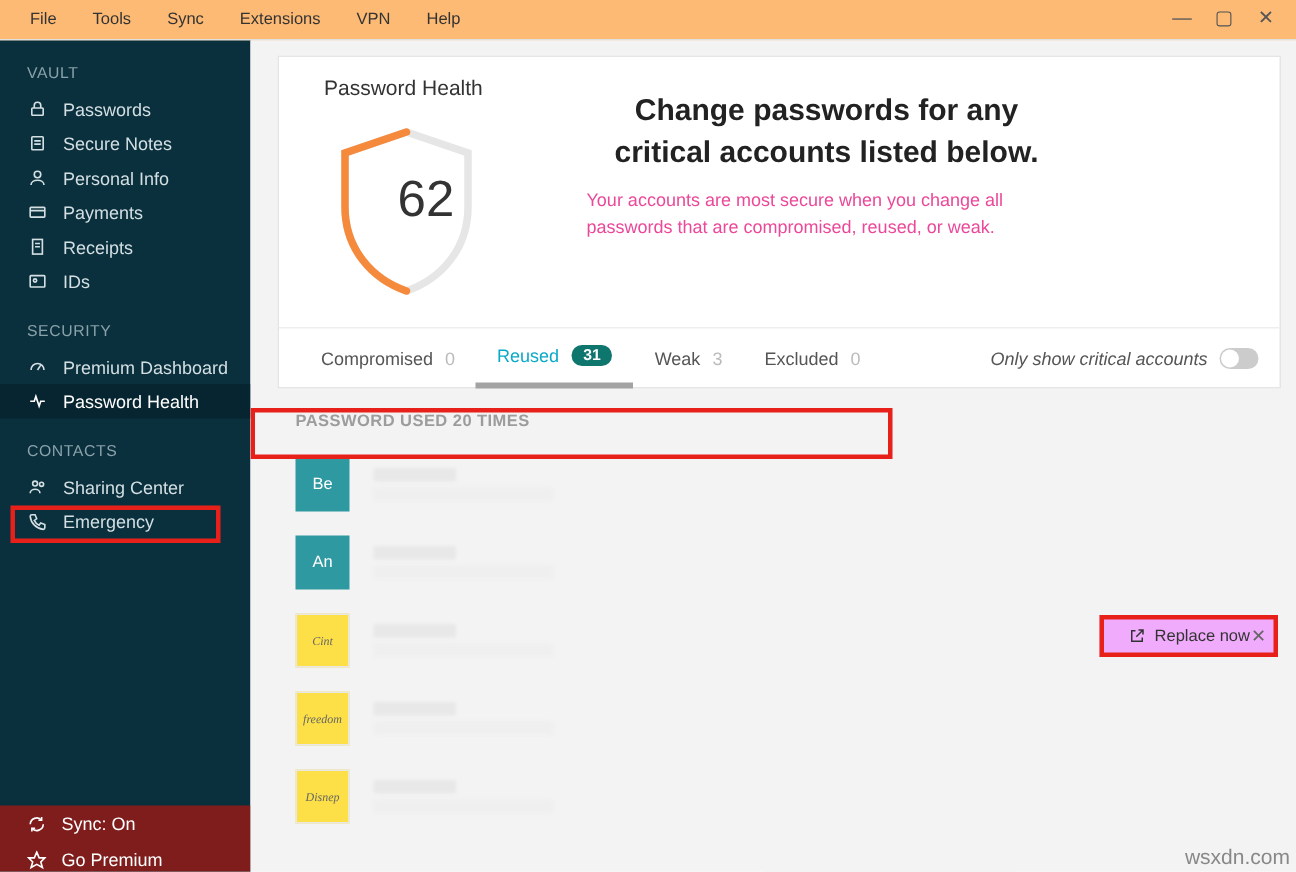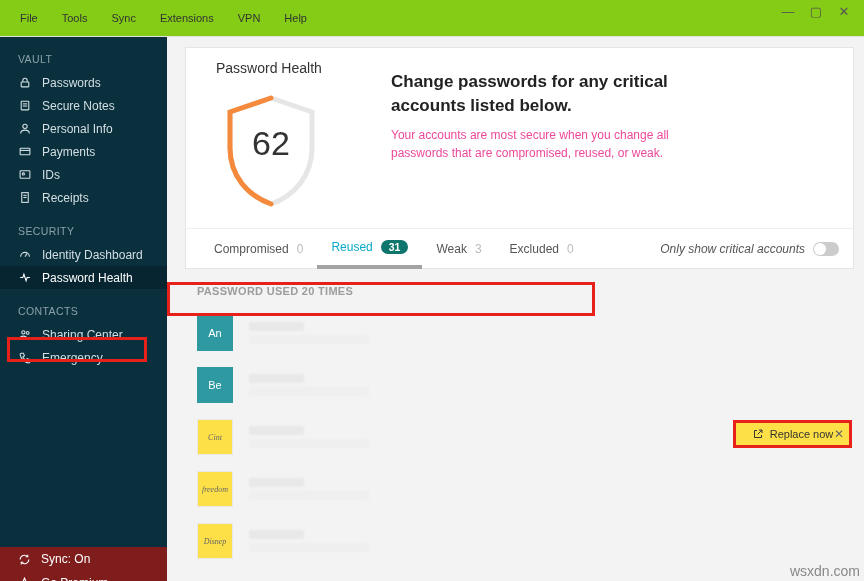--- a/index.html
+++ b/index.html
@@ -1,17 +1,17 @@
 <!DOCTYPE html>
 <html><head>
 <meta charset="utf-8">
 <style>
 * { margin:0; padding:0; box-sizing:border-box; font-family:-apple-system,BlinkMacSystemFont,"Segoe UI",Arial,sans-serif; }
 body { width:864px; height:581px; overflow:hidden; background:#fff; position:relative; }
-.menubar { height:37px; background:#84cc16; border-bottom:1px solid #e0e0e0; display:flex; align-items:center; padding:0 8px; font-size:11px; color:#333; }
+.menubar { height:27px; background:#fdba74; border-bottom:1px solid #e0e0e0; display:flex; align-items:center; padding:0 8px; font-size:11px; color:#333; }
 .menubar .mi { padding:2px 12px; cursor:default; }
 .winctl { position:absolute; right:6px; top:0; display:flex; gap:0; }
 .winctl div { width:28px; height:23px; display:flex; align-items:center; justify-content:center; font-size:13px; color:#555; }
 
 .app { display:flex; height:558px; }
 .sidebar { width:167px; background:#0b303d; color:#d3dfe3; display:flex; flex-direction:column; font-size:12px; position:relative; }
 .search { display:flex; align-items:center; padding:10px 14px; color:#9fb4bc; }
 .search svg { margin-right:8px; }
 .sec-head { font-size:10.5px; letter-spacing:0.4px; color:#8aa2aa; padding:16px 14px 6px 18px; }
 .nav-item { display:flex; align-items:center; height:23px; padding:0 14px 0 18px; cursor:default; gap:10px; color:#d3dfe3; }
@@ -19,23 +19,23 @@
 .nav-item svg { flex:0 0 14px; }
 .footer { margin-top:auto; background:#7f1d1d; color:#fff; }
 .footer .frow { display:flex; align-items:center; height:24px; padding:0 18px; gap:10px; font-size:12px; }
 
 .main { flex:1; background:#f3f3f3; position:relative; overflow:hidden; }
 .card { background:#fff; border:1px solid #e5e5e5; margin:10px 10px 0 18px; position:relative; }
 .card-top { display:flex; padding:12px 30px 18px 30px; }
 .ph-title { font-size:14px; color:#333; margin-bottom:14px; }
 .shield-wrap { width:135px; text-align:left; }
 .shield { position:relative; width:110px; height:120px; }
-.score { position:absolute; top:34px; left:0; width:110px; text-align:center; font-size:34px; color:#333; font-weight:300; }
+.score { position:absolute; top:34px; left:13px; width:110px; text-align:center; font-size:34px; color:#333; font-weight:300; }
 .info { padding:10px 0 0 40px; max-width:360px; }
-.info h2 { font-size:17px; font-weight:600; color:#222; line-height:1.4; margin-bottom:8px; }
+.info h2 { font-size:20px; font-weight:600; color:#222; line-height:1.4; margin-bottom:8px;text-align:center; }
 .info p { font-size:12px; color:#ec4899; line-height:1.5; }
 
 .tabs { display:flex; align-items:center; border-top:1px solid #eee; padding:0 14px; height:40px; font-size:12px; color:#555; }
 .tab { display:flex; align-items:center; gap:8px; padding:0 14px; height:40px; }
 .tab.active { color:#0aa9c8; border-bottom:4px solid #a3a3a3; }
 .count { color:#bbb; }
 .pill { background:#0f766e; color:#fff; border-radius:9px; font-size:10.5px; padding:1px 8px; font-weight:600; }
 .toggle-row { margin-left:auto; display:flex; align-items:center; gap:8px; font-size:12px; color:#555;font-style:italic; }
 .toggle { width:26px; height:14px; background:#ccc; border-radius:7px; position:relative; }
 .toggle::after { content:''; position:absolute; width:12px; height:12px; background:#fff; border-radius:50%; top:1px; left:1px; }
@@ -45,21 +45,21 @@
 .logo { width:36px; height:36px; display:flex; align-items:center; justify-content:center; font-size:11px; color:#fff; background:#eee; }
 .logo.teal { background:#2e99a0; }
 .logo.white { background:#fde047; border:1px solid #e8e8e8; color:#666; font-size:8px; }
 .blurs { display:flex; flex-direction:column; gap:4px; }
 .blur1 { width:55px; height:9px; background:#e8e8e8; border-radius:2px; filter:blur(1px); }
 .blur2 { width:120px; height:9px; background:#efefef; border-radius:2px; filter:blur(1px); }
 
 .hl-tabs { position:absolute; border:3px solid #e8201a; pointer-events:none; }
 .hl1 { left:0px; top:245px; width:428px; height:34px; }
 
-.replace { position:absolute; right:12px; top:383px; width:119px; height:28px; background:#fde047; border:3px solid #e8201a; display:flex; align-items:center; justify-content:center; gap:6px; font-size:11px; color:#333; }
+.replace { position:absolute; right:12px; top:383px; width:119px; height:28px; background:#f0abfc; border:3px solid #e8201a; display:flex; align-items:center; justify-content:center; gap:6px; font-size:11px; color:#333; }
 .replace .x { position:absolute; right:5px; font-size:12px; color:#666; }
 
 .wm { position:absolute; right:4px; bottom:2px; font-size:14px; color:#888; }
 </style>
 </head>
 <body>
 
 <div class="menubar">
   <span class="mi">File</span>
   <span class="mi">Tools</span>
@@ -102,41 +102,41 @@
       </div>
     <div class="nav-item">
         <svg width="13" height="13" viewBox="0 0 24 24" fill="none" stroke="currentColor" stroke-width="2">
           <rect x="3" y="6" width="18" height="12" rx="1"></rect>
           <line x1="3" y1="10" x2="21" y2="10"></line>
         </svg>
         <span>Payments</span>
       </div>
     <div class="nav-item">
         <svg width="13" height="13" viewBox="0 0 24 24" fill="none" stroke="currentColor" stroke-width="2">
-          <rect x="3" y="5" width="18" height="14" rx="1"></rect>
-          <circle cx="9" cy="11" r="2"></circle>
-        </svg>
-        <span>IDs</span>
-      </div>
-    <div class="nav-item">
-        <svg width="13" height="13" viewBox="0 0 24 24" fill="none" stroke="currentColor" stroke-width="2">
           <rect x="6" y="3" width="12" height="18"></rect>
           <line x1="9" y1="8" x2="15" y2="8"></line>
           <line x1="9" y1="12" x2="15" y2="12"></line>
         </svg>
         <span>Receipts</span>
       </div>
+    <div class="nav-item">
+        <svg width="13" height="13" viewBox="0 0 24 24" fill="none" stroke="currentColor" stroke-width="2">
+          <rect x="3" y="5" width="18" height="14" rx="1"></rect>
+          <circle cx="9" cy="11" r="2"></circle>
+        </svg>
+        <span>IDs</span>
+      </div>
 
     <div class="sec-head">SECURITY</div>
     <div class="nav-item">
         <svg width="13" height="13" viewBox="0 0 24 24" fill="none" stroke="currentColor" stroke-width="2">
           <path d="M4 16a8 8 0 0116 0"></path>
           <line x1="12" y1="16" x2="16" y2="10"></line>
         </svg>
-        <span>Identity Dashboard</span>
+        <span>Premium Dashboard</span>
       </div>
     <div class="nav-item active">
         <svg width="13" height="13" viewBox="0 0 24 24" fill="none" stroke="currentColor" stroke-width="2">
           <polyline points="3 12 8 12 10 6 14 18 16 12 21 12"></polyline>
         </svg>
         <span>Password Health</span>
       </div>
 
     <div class="sec-head">CONTACTS</div>
     <div class="nav-item">
@@ -210,28 +210,28 @@
         <div class="toggle-row">
             <span>Only show critical accounts</span>
             <div class="toggle"></div>
           </div>
       </div>
     </div>
 
     <div class="list-head">PASSWORD USED 20 TIMES</div>
     <div id="rows">
         <div class="row">
+          <div class="logo teal" style="">Be</div>
+          <div class="blurs">
+            <div class="blur1"></div>
+            <div class="blur2"></div>
+          </div>
+        </div>
+        <div class="row">
           <div class="logo teal" style="">An</div>
-          <div class="blurs">
-            <div class="blur1"></div>
-            <div class="blur2"></div>
-          </div>
-        </div>
-        <div class="row">
-          <div class="logo teal" style="">Be</div>
           <div class="blurs">
             <div class="blur1"></div>
             <div class="blur2"></div>
           </div>
         </div>
         <div class="row">
           <div class="logo white" style="font-family:serif;font-style:italic;">Cint</div>
           <div class="blurs">
             <div class="blur1"></div>
             <div class="blur2"></div>

